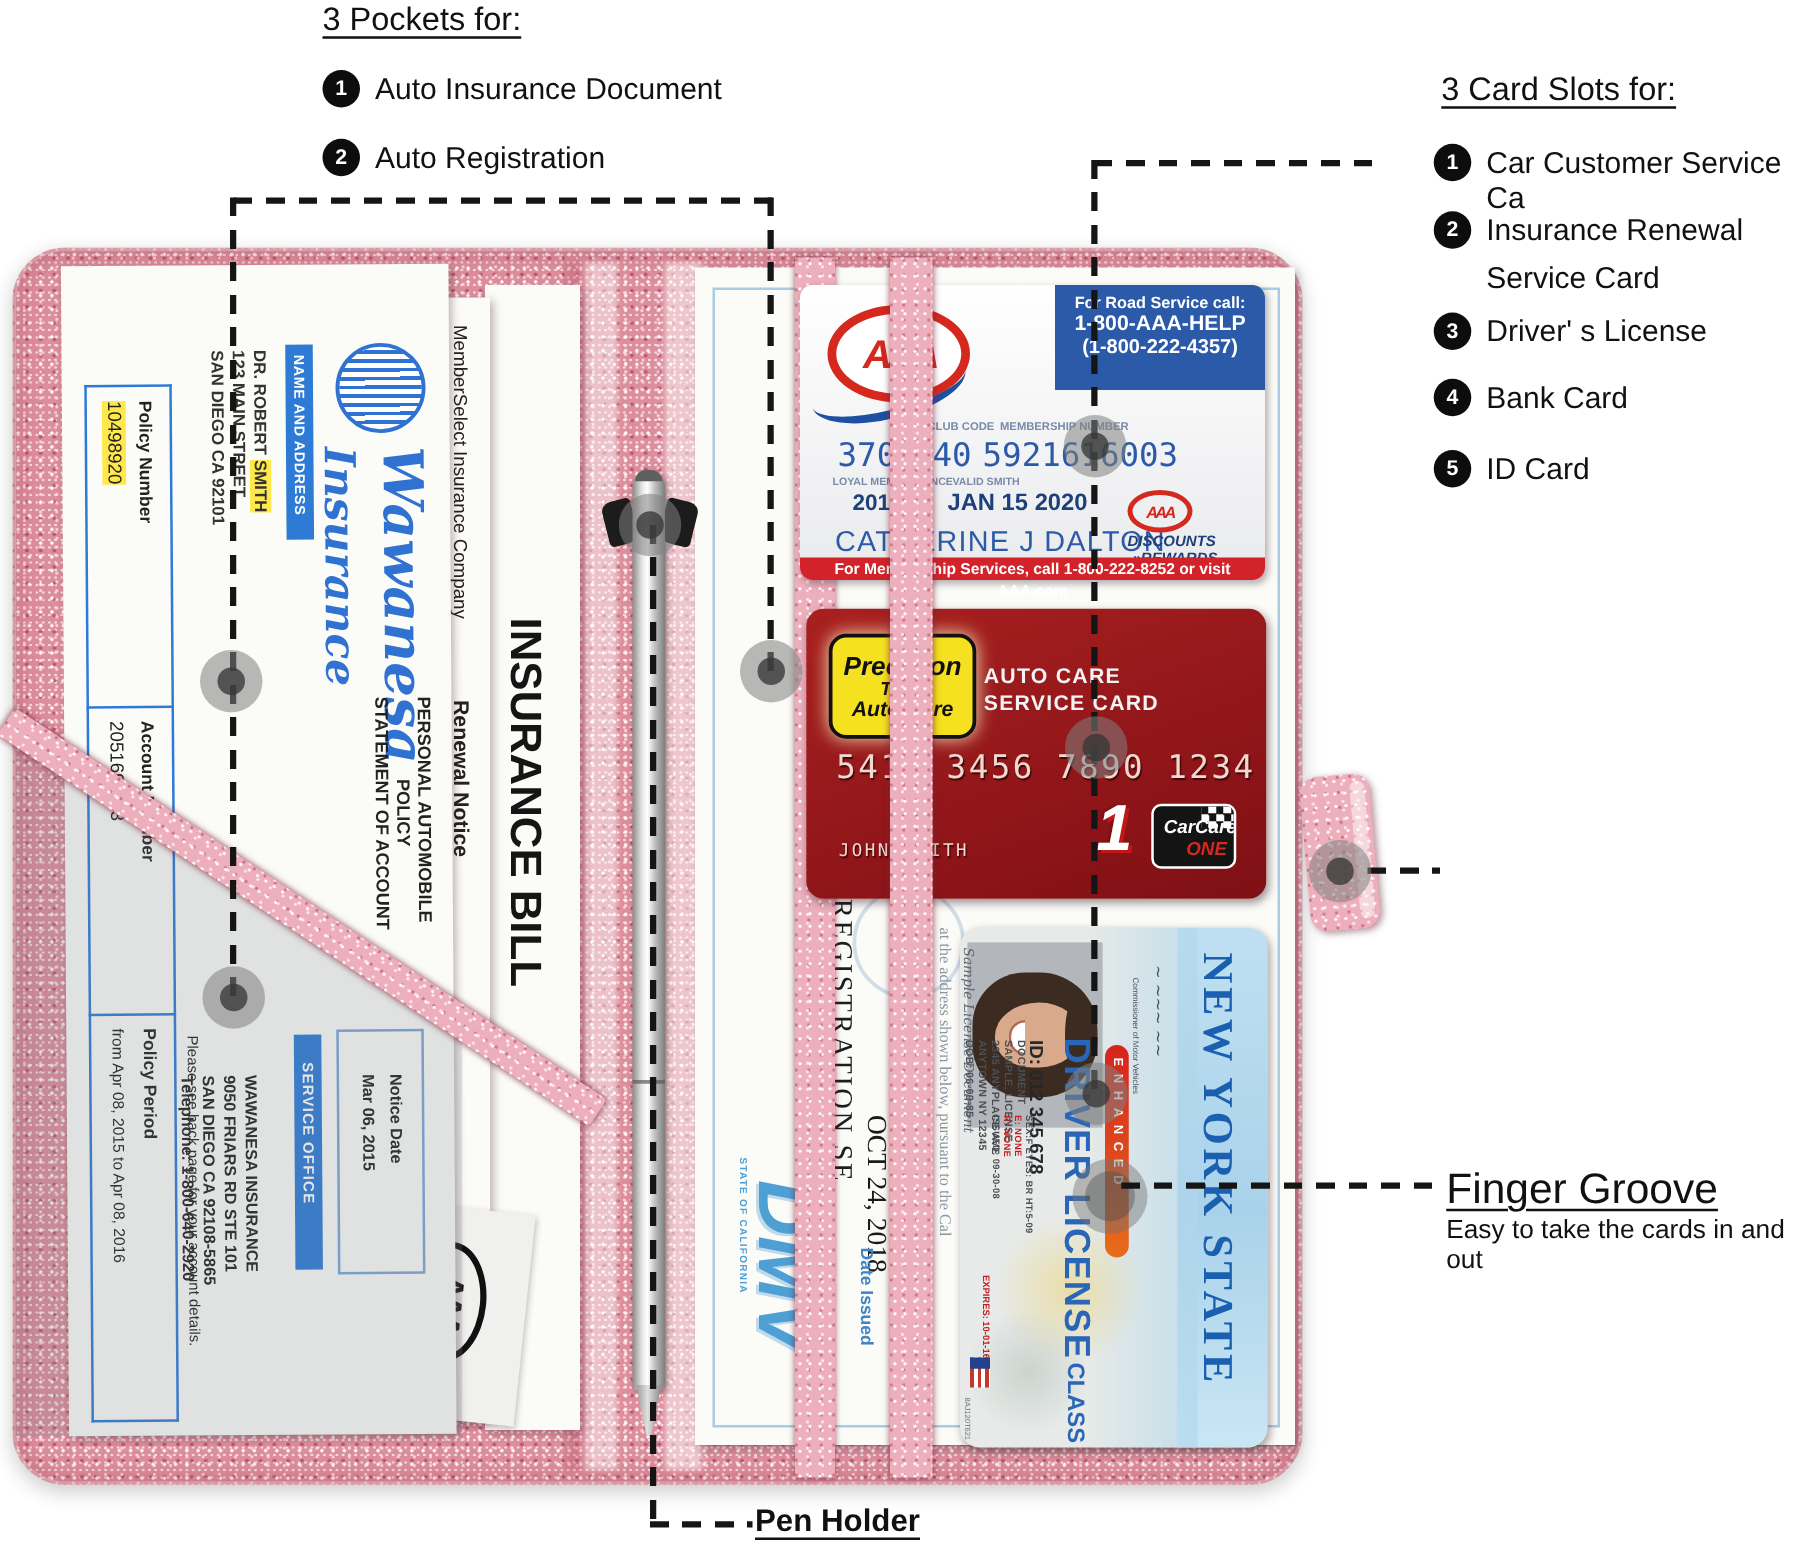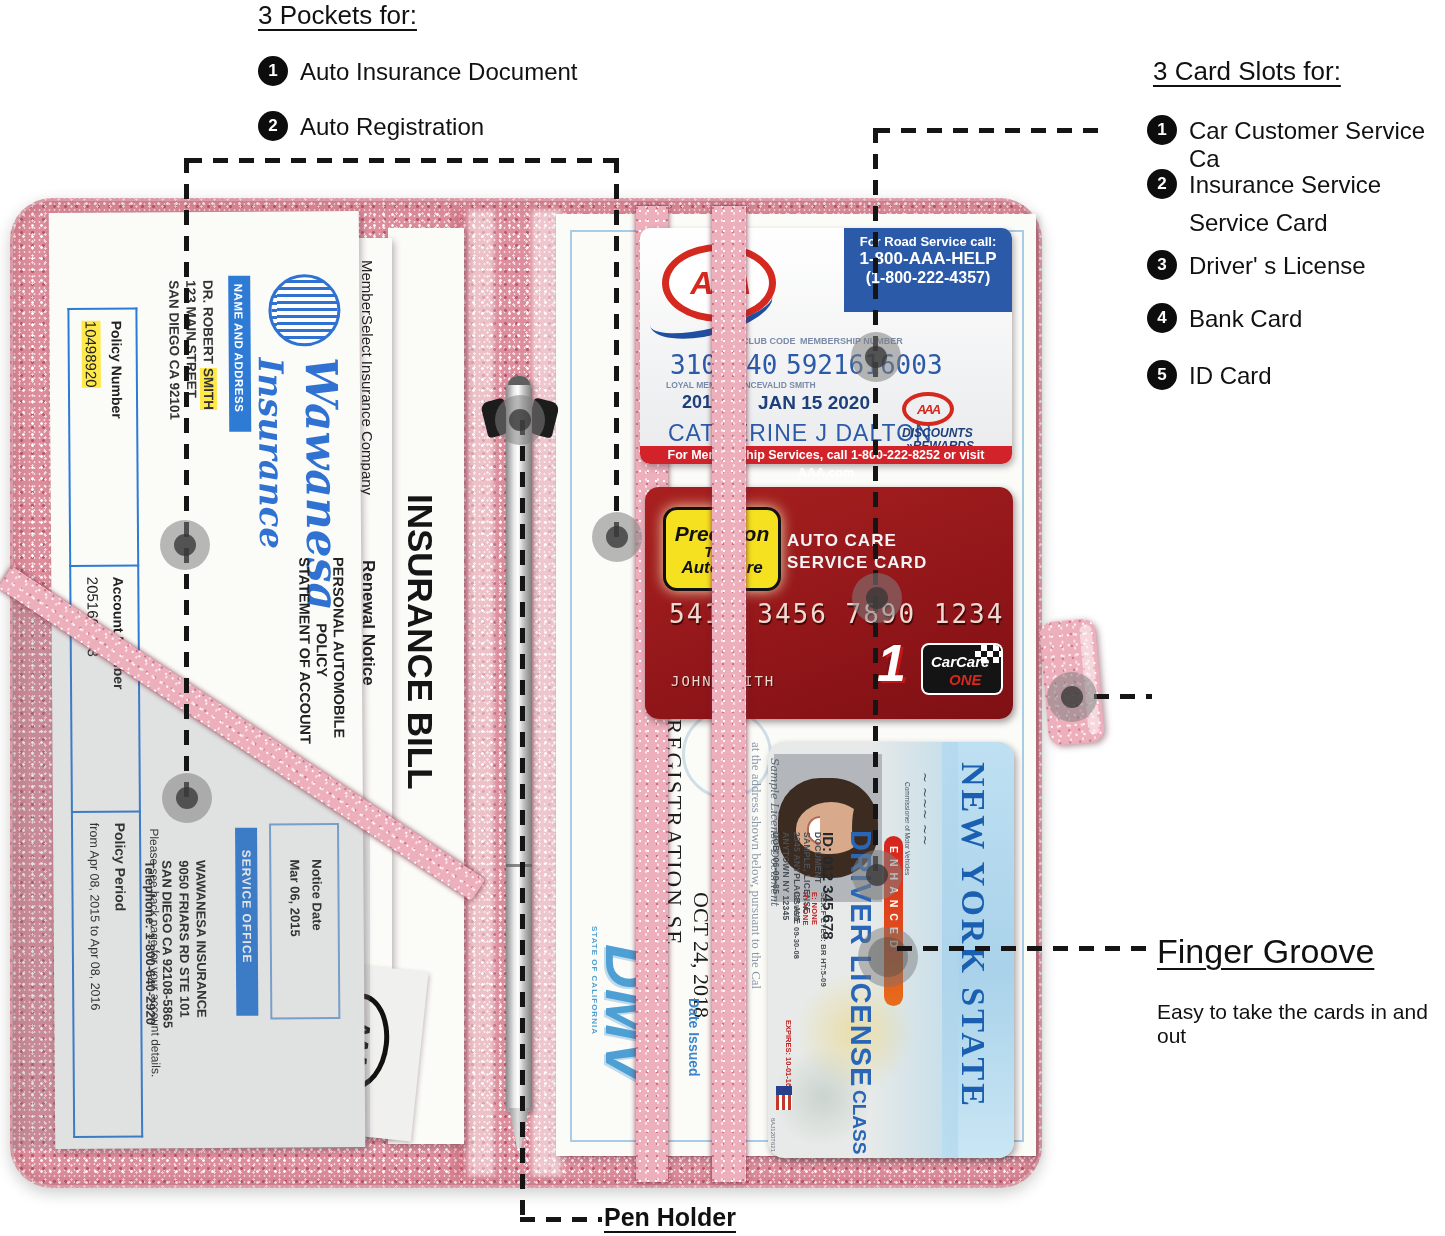--- a/index.html
+++ b/index.html
@@ -77,21 +77,21 @@
       <div style="font-size:13px;font-weight:bold;">For Road Service call:</div>
       <div style="font-size:17px;font-weight:bold;">1-800-AAA-HELP</div>
       <div style="font-size:16px;font-weight:bold;">(1-800-222-4357)</div>
     </div>
     <div class="abs" style="left:22px;top:16px;width:100px;height:64px;border:7px solid #d5281e;border-radius:50%;display:flex;align-items:center;justify-content:center;background:#fff;">
       <span style="font-size:32px;font-weight:bold;font-style:italic;color:#d5281e;letter-spacing:-4px;">AAA</span>
     </div>
     <div class="abs" style="left:8px;top:58px;width:126px;height:42px;border:0;border-bottom:7px solid #1f4fa0;border-radius:50%;transform:rotate(-14deg);"></div>
     <div class="abs" style="left:102px;top:108px;font-size:9px;font-weight:bold;color:#7a8aa8;">CLUB CODE</div>
     <div class="abs" style="left:160px;top:108px;font-size:9px;font-weight:bold;color:#7a8aa8;">MEMBERSHIP NUMBER</div>
-    <div class="abs" style="left:30px;top:122px;font-family:'DejaVu Sans Mono',monospace;font-size:26px;color:#2b5ba8;">310</div>
+    <div class="abs" style="left:30px;top:122px;font-family:'DejaVu Sans Mono',monospace;font-size:26px;color:#2b5ba8;">370</div>
     <div class="abs" style="left:106px;top:122px;font-family:'DejaVu Sans Mono',monospace;font-size:26px;color:#2b5ba8;">40</div>
     <div class="abs" style="left:146px;top:122px;font-family:'DejaVu Sans Mono',monospace;font-size:26px;color:#2b5ba8;">5921616003</div>
     <div class="abs" style="left:26px;top:152px;font-size:8.5px;font-weight:bold;color:#7a8aa8;">LOYAL MEMBER SINCE</div>
     <div class="abs" style="left:42px;top:164px;font-size:18px;font-weight:bold;color:#1d3f7a;">2017</div>
     <div class="abs" style="left:122px;top:152px;font-size:8.5px;font-weight:bold;color:#7a8aa8;">VALID SMITH</div>
     <div class="abs" style="left:118px;top:164px;font-size:19px;font-weight:bold;color:#1d3f7a;">JAN 15 2020</div>
     <div class="abs" style="left:28px;top:192px;font-size:23px;color:#2b5ba8;letter-spacing:1px;">CATHERINE J DALTON</div>
     <div class="abs" style="left:262px;top:164px;width:44px;height:26px;border:4px solid #d5281e;border-radius:50%;display:flex;align-items:center;justify-content:center;">
       <span style="font-size:13px;font-weight:bold;font-style:italic;color:#d5281e;letter-spacing:-2px;">AAA</span>
     </div>
@@ -104,21 +104,21 @@
     <div class="abs" style="left:18px;top:20px;width:112px;height:78px;background:#f5e11f;border:3px solid #111;border-radius:14px;box-shadow:0 0 14px rgba(255,250,200,.85);display:flex;flex-direction:column;align-items:center;justify-content:center;line-height:1;">
       <span style="font-size:21px;font-weight:bold;font-style:italic;color:#111;">Precision</span>
       <span style="font-size:15px;font-weight:bold;font-style:italic;color:#111;">Tune</span>
       <span style="font-size:17px;font-weight:bold;font-style:italic;color:#111;">Auto Care</span>
     </div>
     <div class="abs" style="left:142px;top:44px;font-size:17px;font-weight:bold;color:#f2f3f5;letter-spacing:1px;">AUTO CARE</div>
     <div class="abs" style="left:142px;top:66px;font-size:17px;font-weight:bold;color:#f2f3f5;letter-spacing:1px;">SERVICE CARD</div>
     <div class="abs" style="left:24px;top:112px;font-family:'DejaVu Sans Mono',monospace;font-size:26px;color:#f0d9d0;text-shadow:1px 2px 1px rgba(40,0,0,.8);letter-spacing:2px;">5412 3456 7890 1234</div>
     <div class="abs" style="left:26px;top:186px;font-family:'DejaVu Sans Mono',monospace;font-size:14px;color:#f0d9d0;text-shadow:1px 1px 1px rgba(40,0,0,.8);letter-spacing:2px;">JOHN SMITH</div>
     <div class="abs" style="left:232px;top:146px;font-size:52px;font-weight:bold;font-style:italic;color:#fff;text-shadow:3px 2px 0 #c01818,-2px -1px 0 #7e1014;">1</div>
-    <div class="abs" style="left:278px;top:158px;width:78px;height:48px;background:#141414;border-radius:6px;box-shadow:0 0 0 2px #fff;overflow:hidden;">
+    <div class="abs" style="left:278px;top:158px;width:64px;height:48px;background:#141414;border-radius:6px;box-shadow:0 0 0 2px #fff;overflow:hidden;">
       <div class="abs" style="right:0;top:0;width:26px;height:18px;background:conic-gradient(#fff 0 25%,#141414 0 50%,#fff 0 75%,#141414 0);background-size:12px 12px;"></div>
       <div style="position:absolute;left:8px;top:8px;font-size:15px;font-weight:bold;font-style:italic;color:#fff;">CarCare</div>
       <div style="position:absolute;left:26px;top:26px;font-size:15px;font-weight:bold;font-style:italic;color:#d5281e;">ONE</div>
     </div>
   </div>
 
   <div class="abs" style="left:768px;top:742px;width:246px;height:416px;border-radius:16px;background:#e7eae8;box-shadow:2px 3px 7px rgba(40,20,25,.4);overflow:hidden;z-index:5;">
     <div class="abs" style="right:0;top:0;width:72px;height:100%;background:linear-gradient(180deg,#bfe0f2,#a9d2ea 55%,#c9e6f4);"></div>
     <div class="abs" style="right:56px;top:0;width:90px;height:100%;background:linear-gradient(90deg,rgba(210,228,238,0),rgba(176,214,236,.65));"></div>
     <div class="abs" style="left:28px;top:230px;width:120px;height:120px;border-radius:50%;background:radial-gradient(circle,rgba(235,205,90,.45),rgba(235,205,90,0) 70%);"></div>
@@ -281,26 +281,26 @@
   <div class="abs note-h" style="left:258px;top:0px;">3 Pockets for:</div>
   <div class="abs bullet" style="left:258px;top:56px;">1</div>
   <div class="abs note" style="left:300px;top:58px;">Auto Insurance Document</div>
   <div class="abs bullet" style="left:258px;top:111px;">2</div>
   <div class="abs note" style="left:300px;top:113px;">Auto Registration</div>
 
   <div class="abs note-h" style="left:1153px;top:56px;">3 Card Slots for:</div>
   <div class="abs bullet" style="left:1147px;top:115px;">1</div>
   <div class="abs note" style="left:1189px;top:117px;">Car Customer Service Ca</div>
   <div class="abs bullet" style="left:1147px;top:169px;">2</div>
-  <div class="abs note" style="left:1189px;top:171px;">Insurance Service</div>
+  <div class="abs note" style="left:1189px;top:171px;">Insurance Renewal</div>
   <div class="abs note" style="left:1189px;top:209px;">Service Card</div>
   <div class="abs bullet" style="left:1147px;top:250px;">3</div>
   <div class="abs note" style="left:1189px;top:252px;">Driver' s License</div>
   <div class="abs bullet" style="left:1147px;top:303px;">4</div>
   <div class="abs note" style="left:1189px;top:305px;">Bank Card</div>
   <div class="abs bullet" style="left:1147px;top:360px;">5</div>
   <div class="abs note" style="left:1189px;top:362px;">ID Card</div>
 
   <div class="abs note-h" style="left:1157px;top:932px;font-size:34px;">Finger Groove</div>
-  <div class="abs note" style="left:1157px;top:972px;font-size:21px;margin-top:28px;">Easy to take the cards in and out</div>
+  <div class="abs note" style="left:1157px;top:972px;font-size:21px;">Easy to take the cards in and out</div>
   <div class="abs note-h" style="left:604px;top:1203px;font-size:25px;font-weight:bold;">Pen Holder</div>
 
 </div>
 
 </body></html>

